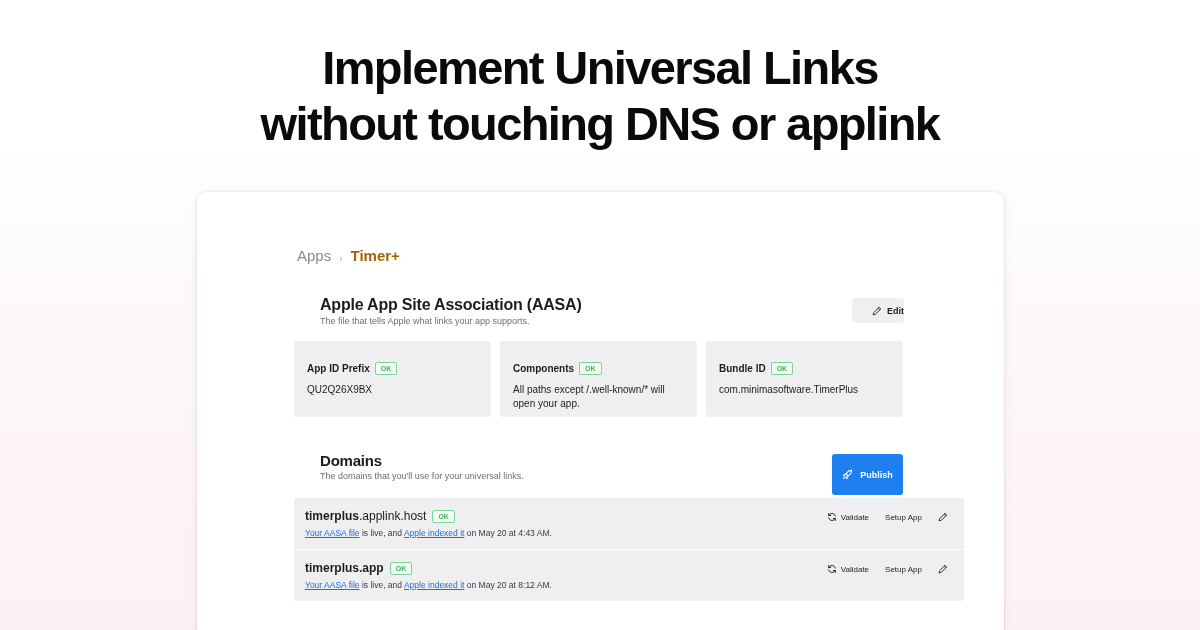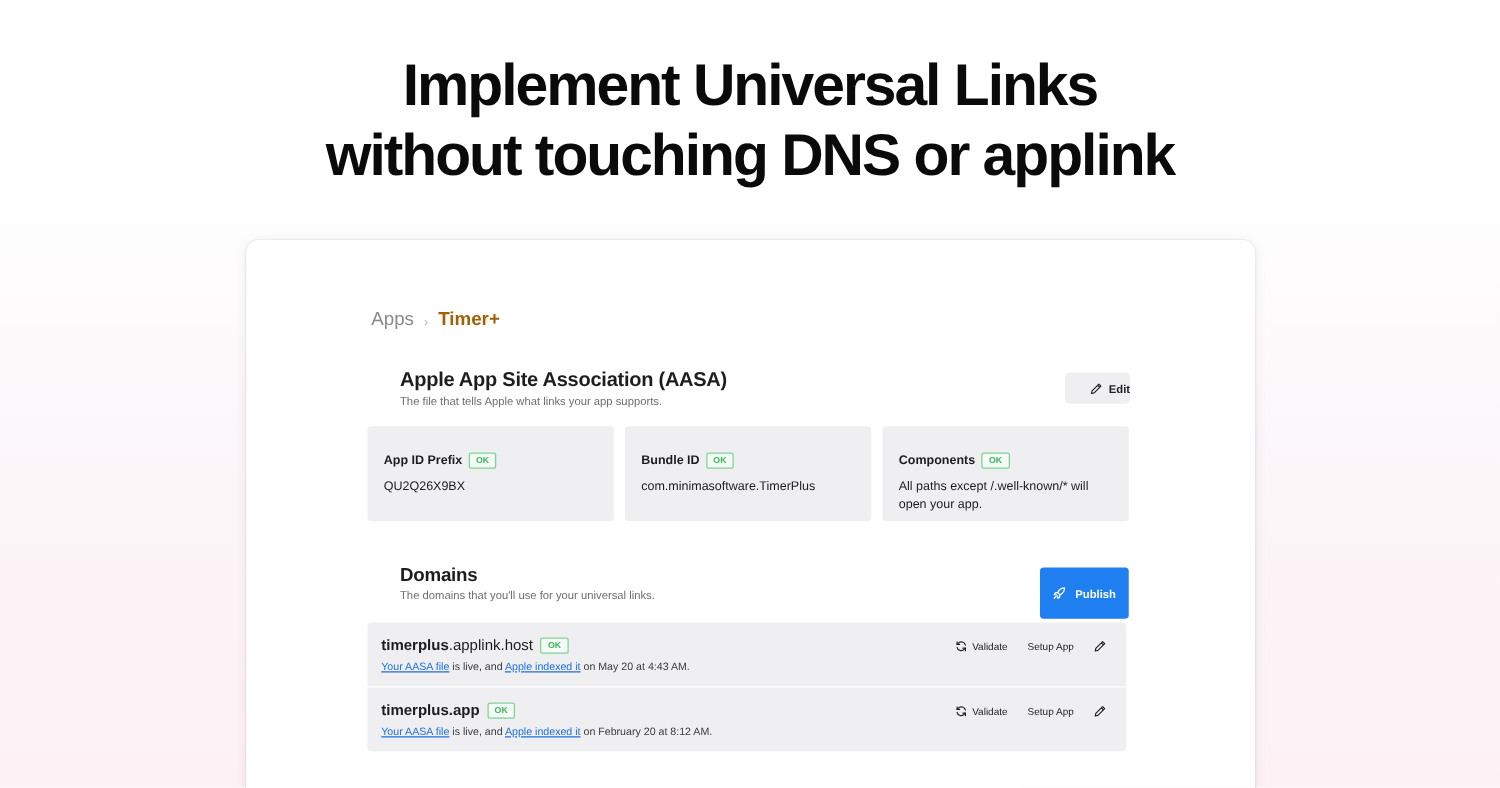--- a/index.html
+++ b/index.html
@@ -67,21 +67,21 @@
     .tile-head { display: flex; align-items: center; gap: 5px; font-size: 10px; font-weight: 700; color: #1d1d1f; }
     .tile-val { font-size: 10px; color: #1d1d1f; margin-top: 8px; line-height: 14px; }
     .badge {
       display: inline-block;
       border: 1px solid #7fd394; color: #3cb65c;
       font-size: 7px; font-weight: 700;
       padding: 1px 5px; border-radius: 2px;
       background: #f4fbf6; line-height: 9px;
     }
     .domain-row {
-      position: absolute; left: 0; width: 607px; height: 51px;
+      position: absolute; left: 0; width: 670px; height: 51px;
       background: #efeff1;
       padding: 11px 11px;
     }
     .domain-row.r1 { top: 306px; border-radius: 3px 3px 0 0; }
     .domain-row.r2 { top: 358px; border-radius: 0 0 3px 3px; }
     .domain-name { display: flex; align-items: center; gap: 6px; font-size: 12px; color: #1d1d1f; }
     .domain-name b { font-weight: 700; }
     .domain-desc { font-size: 8.5px; color: #3a3a3c; margin-top: 5px; }
     .domain-desc a { color: #1f6fe0; text-decoration: underline; }
     .row-actions {
@@ -127,31 +127,31 @@
     <div class="tiles">
       <div class="tile">
         <div class="tile-head">
           <span>App ID Prefix</span>
           <span class="badge">OK</span>
         </div>
         <div class="tile-val">QU2Q26X9BX</div>
       </div>
       <div class="tile">
         <div class="tile-head">
+          <span>Components</span>
+          <span class="badge">OK</span>
+        </div>
+        <div class="tile-val" style="width:170px;">All paths except /.well-known/* will open your app.</div>
+      </div>
+      <div class="tile">
+        <div class="tile-head">
           <span>Bundle ID</span>
           <span class="badge">OK</span>
         </div>
         <div class="tile-val">com.minimasoftware.TimerPlus</div>
-      </div>
-      <div class="tile">
-        <div class="tile-head">
-          <span>Components</span>
-          <span class="badge">OK</span>
-        </div>
-        <div class="tile-val" style="width:170px;">All paths except /.well-known/* will open your app.</div>
       </div>
     </div>
 
     <div class="section-head" style="top:260px;">
       <div class="section-title" style="font-size:15px;">Domains</div>
       <div class="section-sub">The domains that you'll use for your universal links.</div>
     </div>
 
     <div class="btn-publish">
       <span>
@@ -194,21 +194,21 @@
         </span>
       </div>
     </div>
 
     <div class="domain-row r2">
       <div class="domain-name">
         <span><b>timerplus.app</b><span></span></span>
         <span class="badge">OK</span>
       </div>
       <div class="domain-desc">
-        <a>Your AASA file</a><span> is live, and </span><a>Apple indexed it</a><span> on February 20 at 8:12 AM.</span>
+        <a>Your AASA file</a><span> is live, and </span><a>Apple indexed it</a><span> on May 20 at 8:12 AM.</span>
       </div>
       <div class="row-actions">
         <span class="validate">
           <span>
             <svg width="10" height="10" viewBox="0 0 12 12" fill="none" stroke="#1d1d1f" stroke-width="1.1" stroke-linecap="round" stroke-linejoin="round">
                 <path d="M10 5A4 4 0 0 0 3 3.2L2 4.2"></path>
                 <path d="M2 1.8v2.4h2.4"></path>
                 <path d="M2 7a4 4 0 0 0 7 1.8l1-1"></path>
                 <path d="M10 10.2V7.8H7.6"></path>
               </svg>

